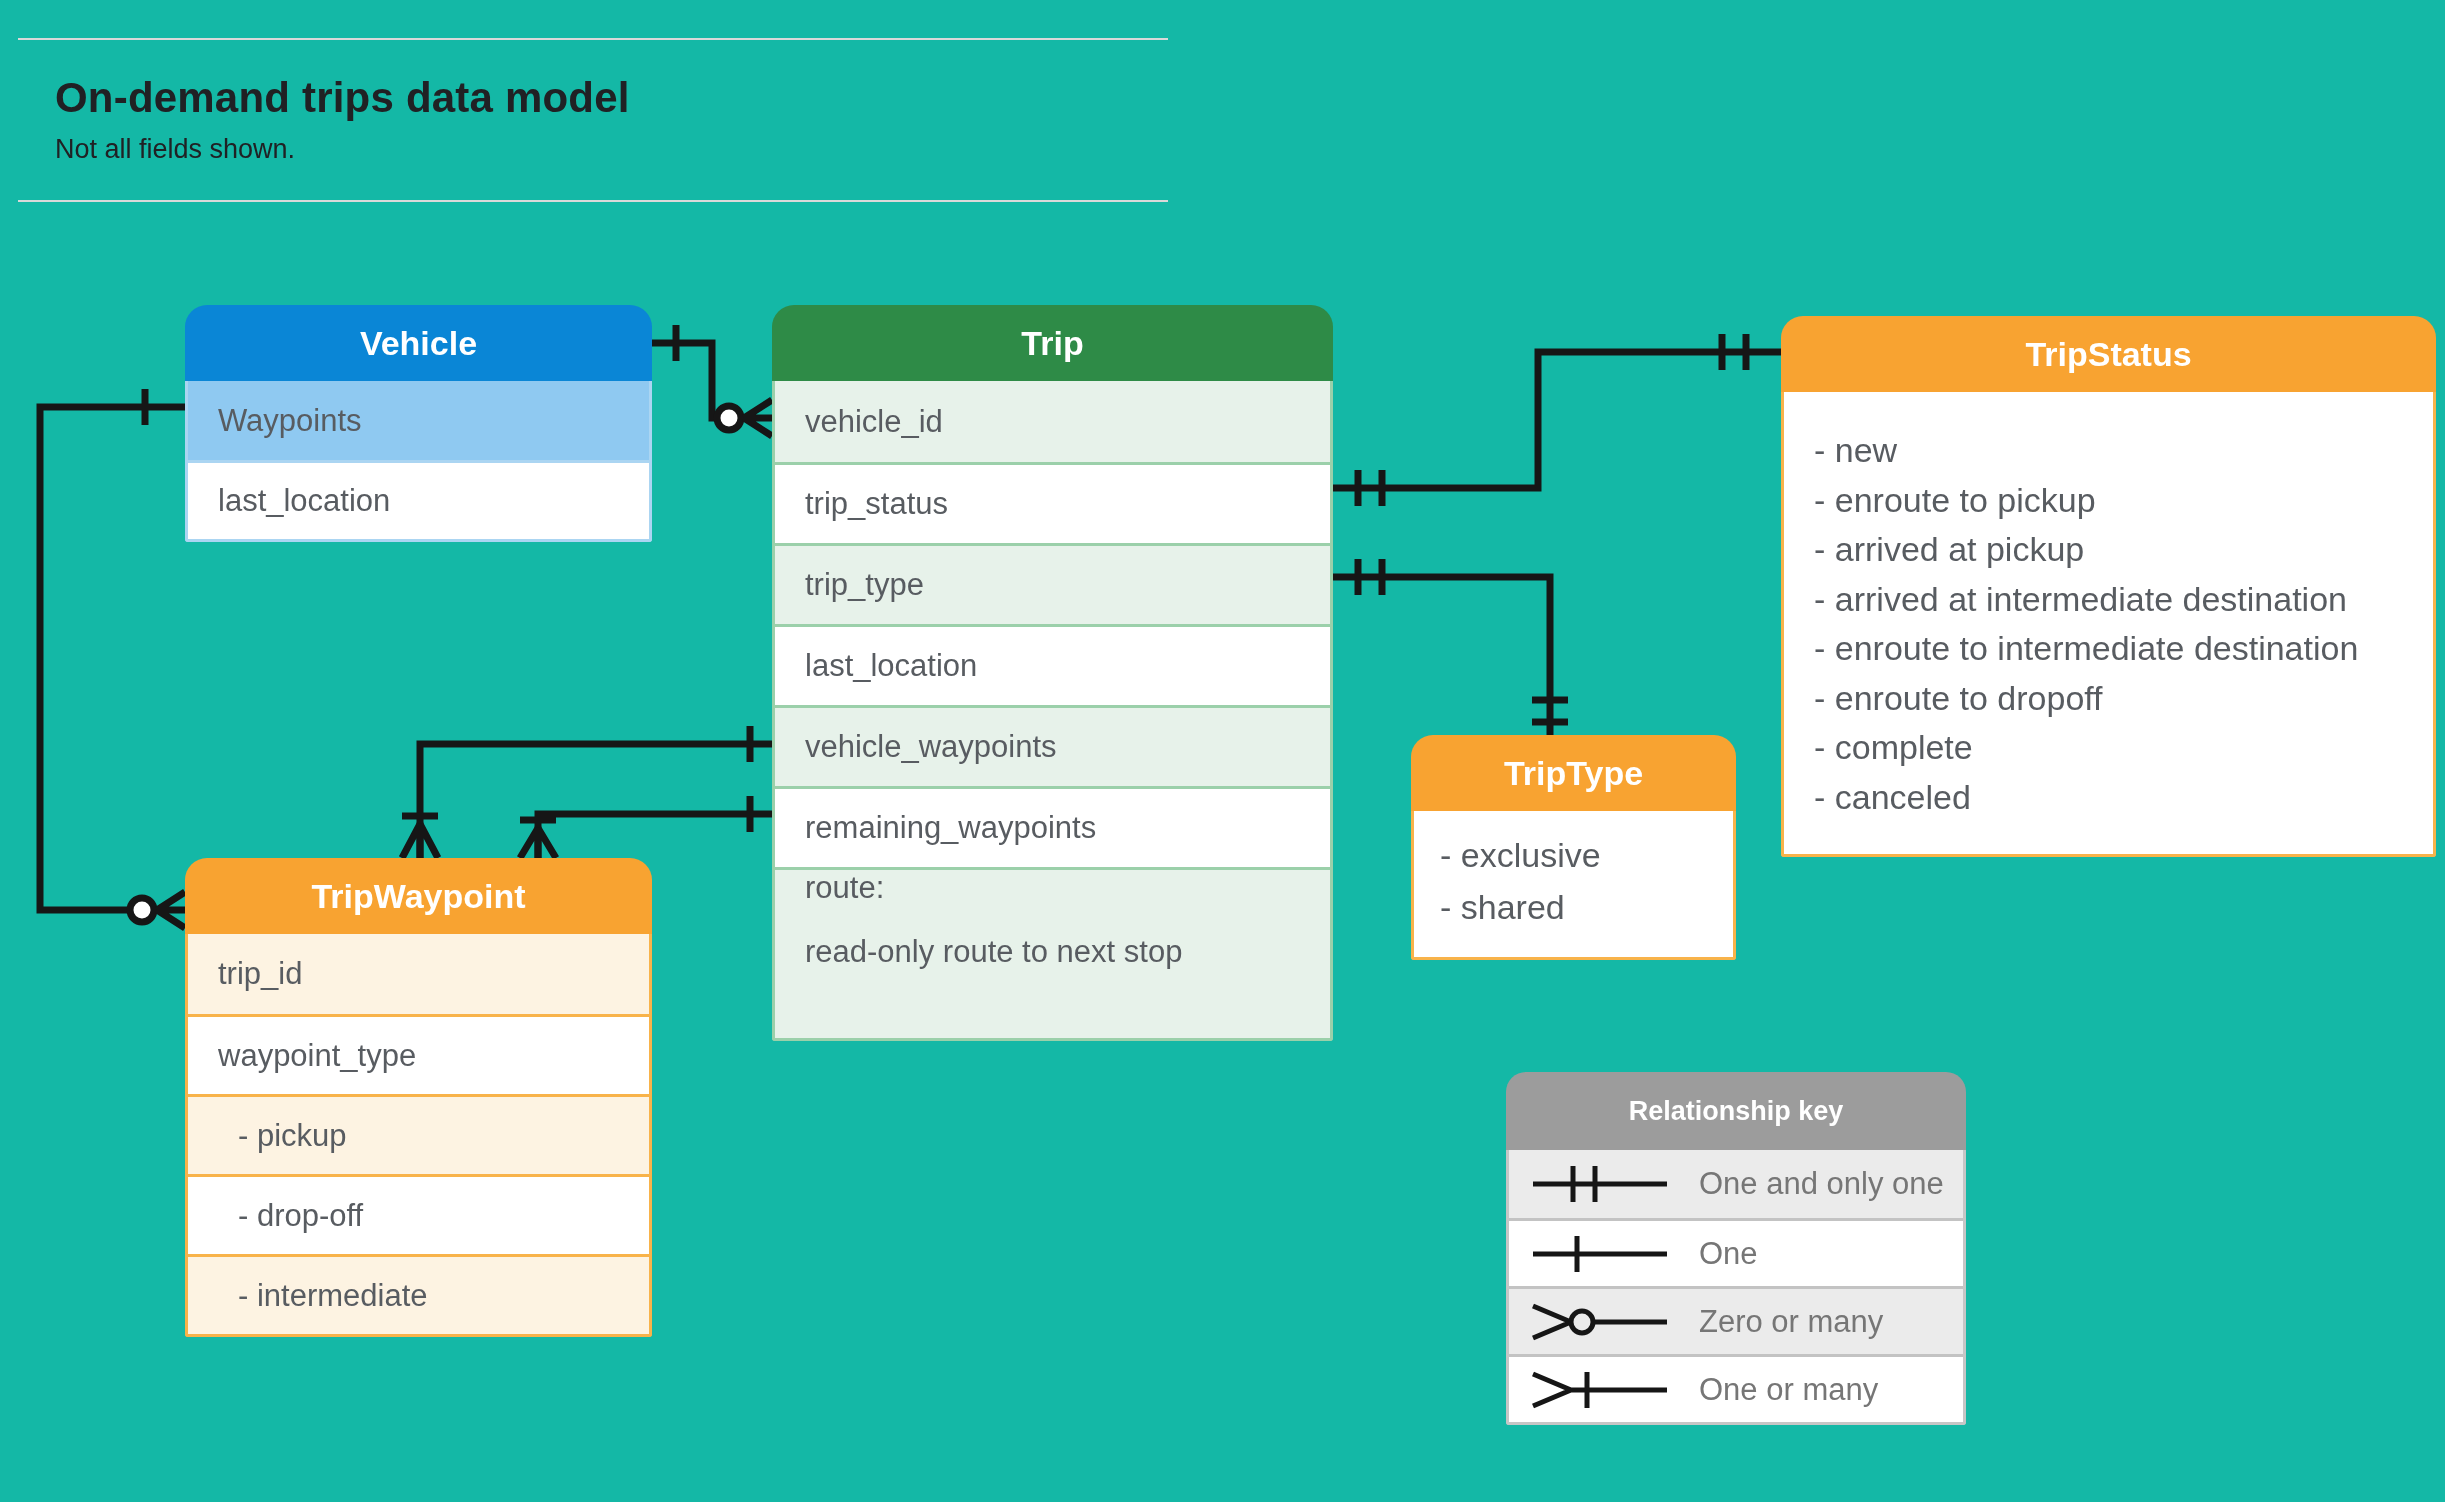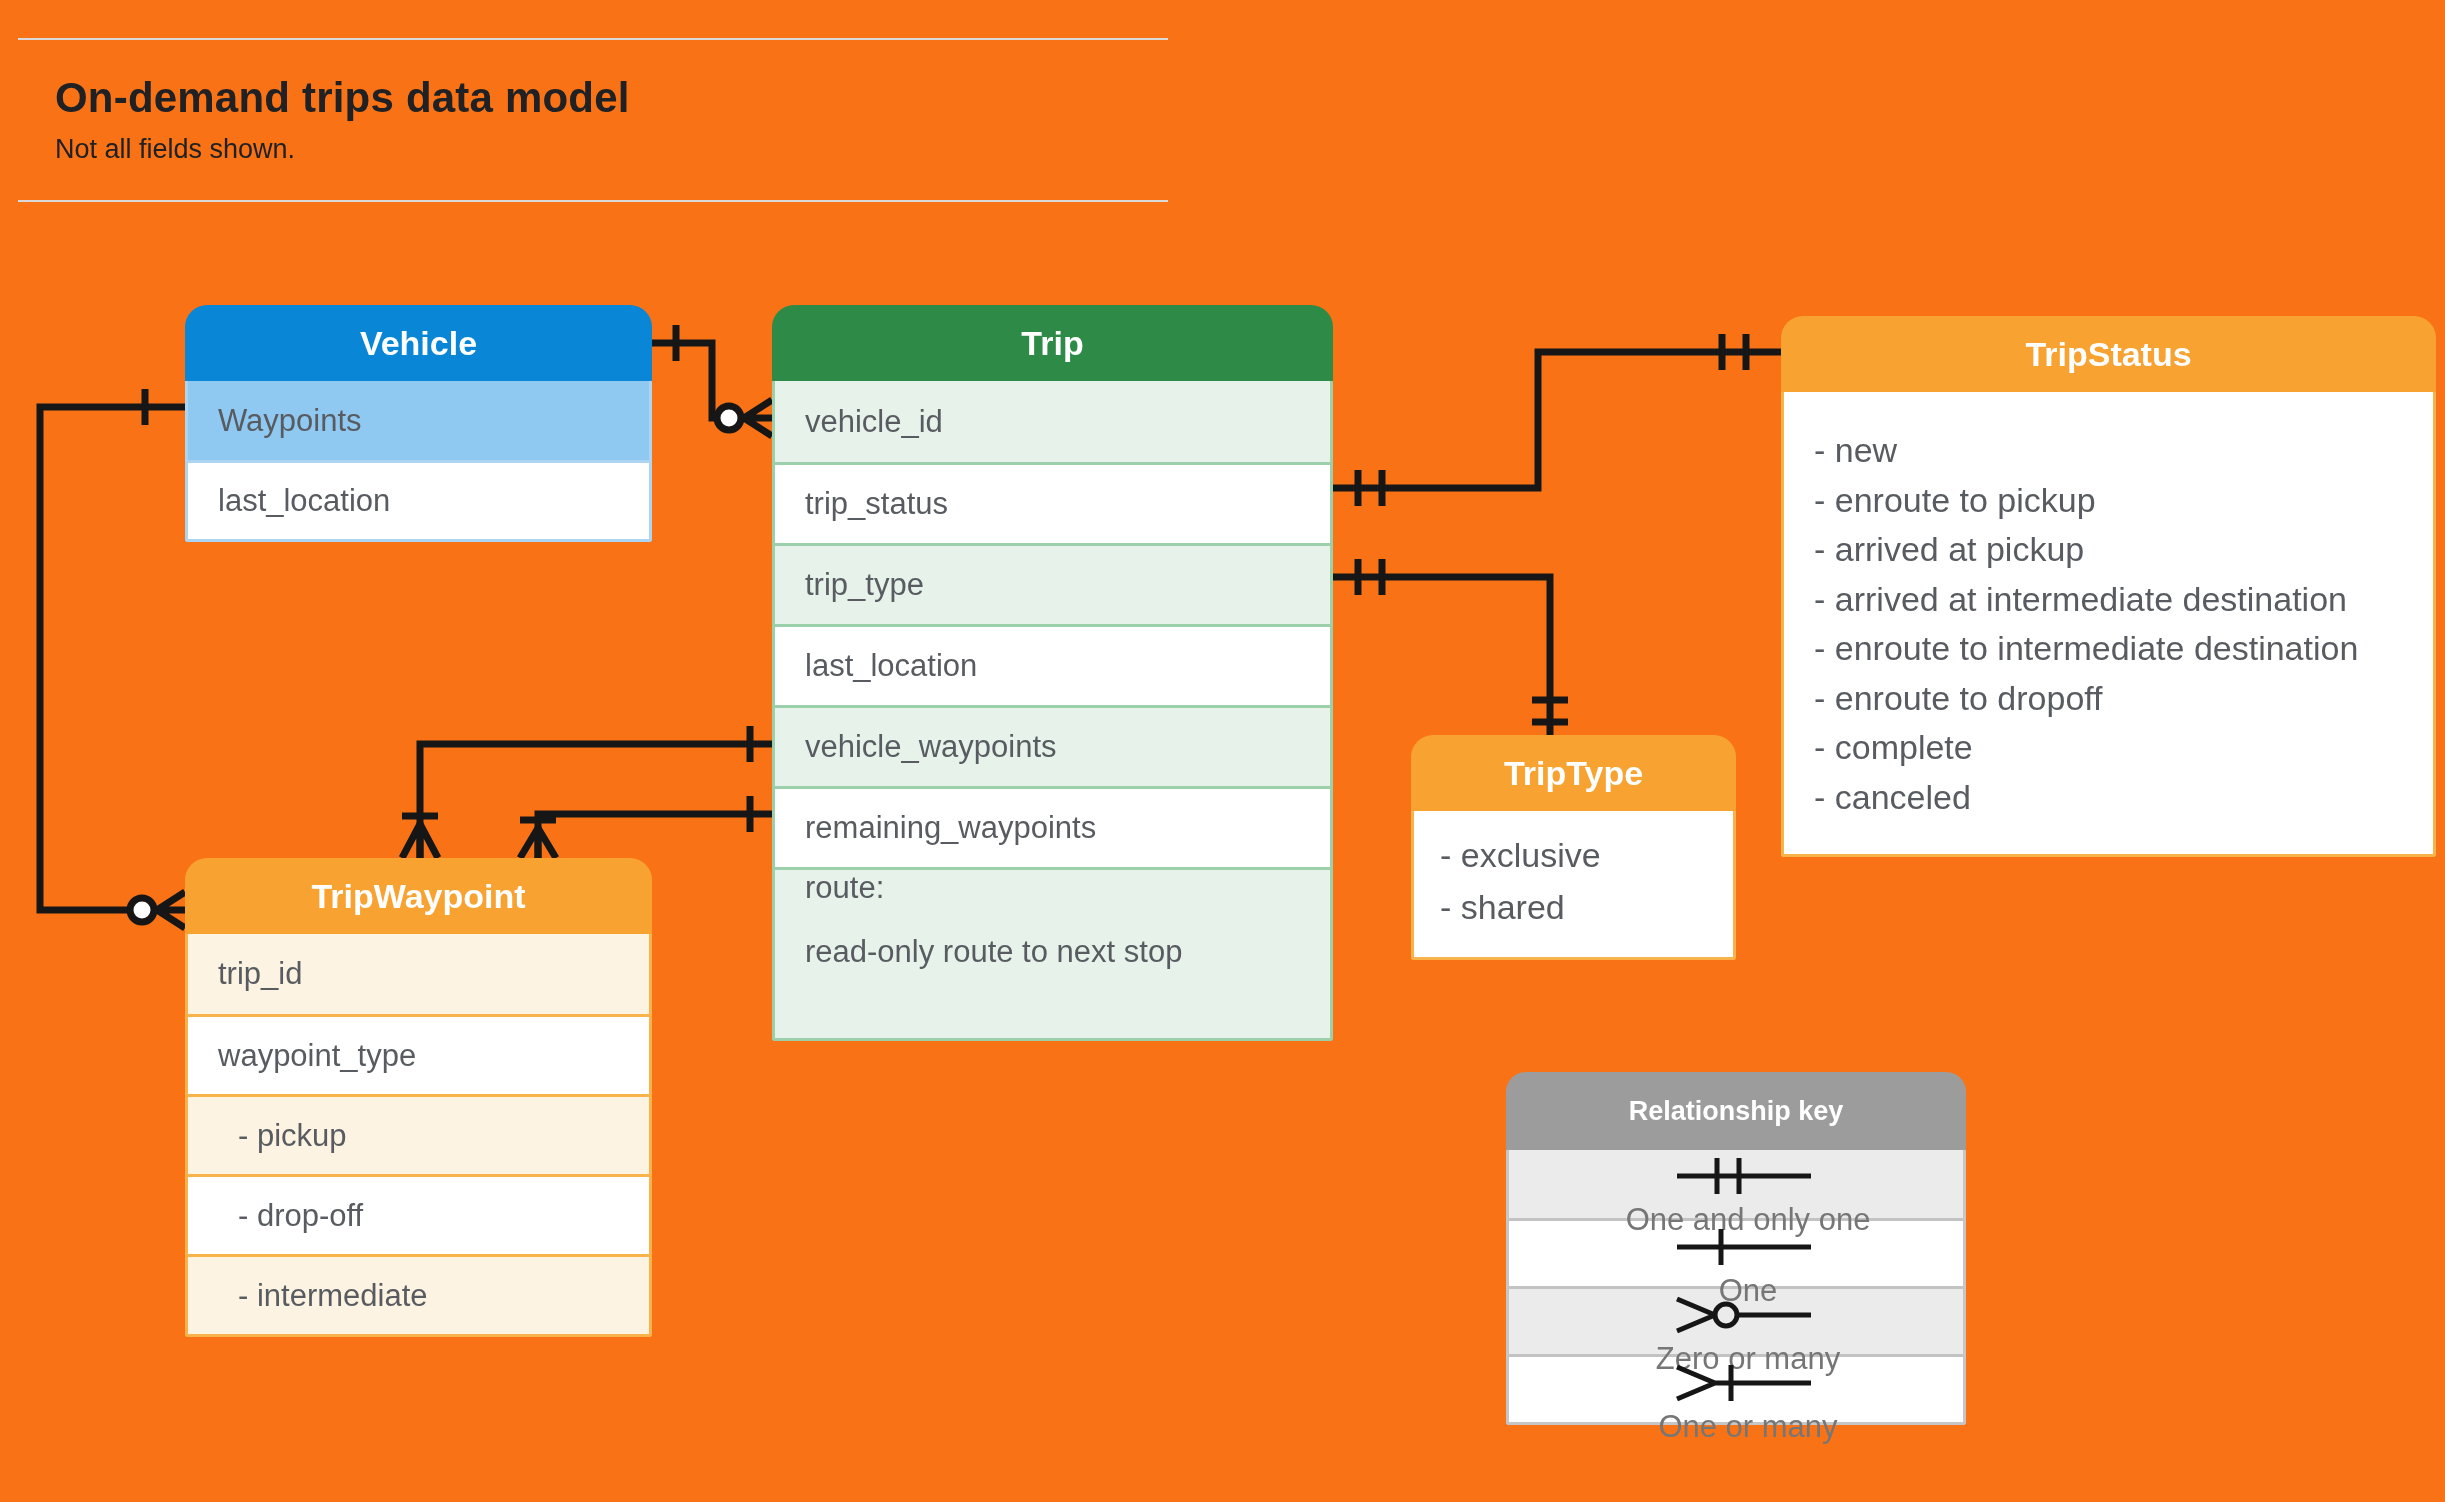--- a/index.html
+++ b/index.html
@@ -1,17 +1,17 @@
 <!DOCTYPE html>
 <html style="--blue: #0a86d6; --blue_light: #8fc9f1; --green: #2e8b47; --green_light: #e7f2ea; --orange: #f8a331; --orange_light: #fdf3e2; --gray: #9c9c9c; --gray_light: #ebebeb; --connector: #161616;"><head>
 <meta charset="utf-8">
 <style>
   html,body{margin:0;padding:0;background:#ffffff;}
   body{font-family:"Liberation Sans","DejaVu Sans",sans-serif;}
-  .canvas{position:relative;width:2445px;height:1502px;background:#f97316;overflow:hidden;}
+  .canvas{position:relative;width:2445px;height:1502px;background:#14b8a6;overflow:hidden;}
 
   .divider{position:absolute;left:18px;width:1150px;height:2px;background:#d9d9d9;}
   .page-title{position:absolute;left:55px;top:74px;font-size:42px;font-weight:700;color:#202124;letter-spacing:.2px;}
   .page-subtitle{position:absolute;left:55px;top:134px;font-size:27px;color:#202124;}
 
   .entity{position:absolute;}
   .entity-header{height:76px;border-radius:22px 22px 0 0;color:#ffffff;font-size:34px;font-weight:700;
     display:flex;align-items:center;justify-content:center;background:var(--head);}
   .entity-body{border:3px solid var(--bord);border-top:none;background:#ffffff;border-radius:0 0 3px 3px;box-sizing:border-box;}
   .row{display:flex;align-items:center;box-sizing:border-box;height:var(--rowh,81px);
@@ -31,21 +31,21 @@
   #vehicle      {left:185px; top:305px; width:467px; --rowh:79px;}
   #trip         {left:772px; top:305px; width:561px; --rowh:81px;}
   #tripstatus   {left:1781px;top:316px; width:655px; --lh:49.5px;}
   #tripstatus .items-cell{height:462px;padding-top:34px;}
   #tripwaypoint {left:185px; top:858px; width:467px; --rowh:80px;}
   #triptype     {left:1411px;top:735px; width:325px; --lh:52px;}
   #triptype .items-cell{height:146px;padding-top:18px;padding-left:26px;}
 
   #legend{left:1506px;top:1072px;width:460px;}
   #legend .entity-header{height:78px;border-radius:20px 20px 0 0;font-size:27px;}
-  .legend-row{display:flex;align-items:center;height:68px;border-top:3px solid #c3c3c3;box-sizing:border-box;flex-direction:column;}
+  .legend-row{display:flex;align-items:center;height:68px;border-top:3px solid #c3c3c3;box-sizing:border-box;}
   .legend-row:first-child{border-top:none;}
   .legend-row.tint{background:var(--gray_light);}
   .legend-row .sym{flex:0 0 auto;width:150px;height:52px;margin-left:16px;}
   .legend-row .lbl{margin-left:24px;font-size:31px;color:#767676;}
 
   svg.connectors{position:absolute;left:0;top:0;pointer-events:none;}
 </style>
 </head>
 <body>
 

